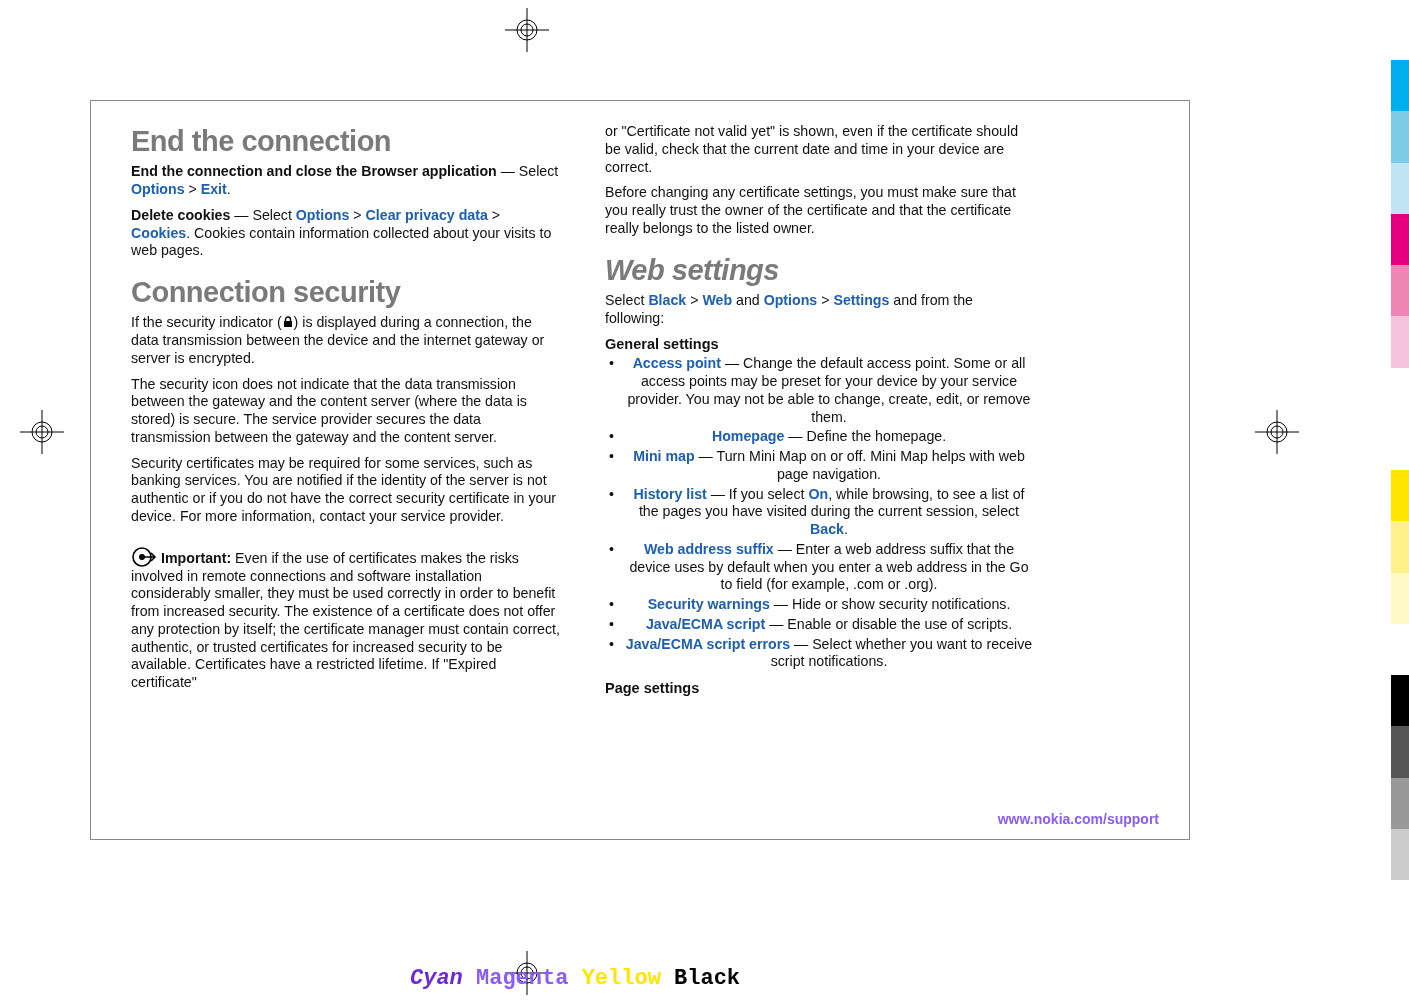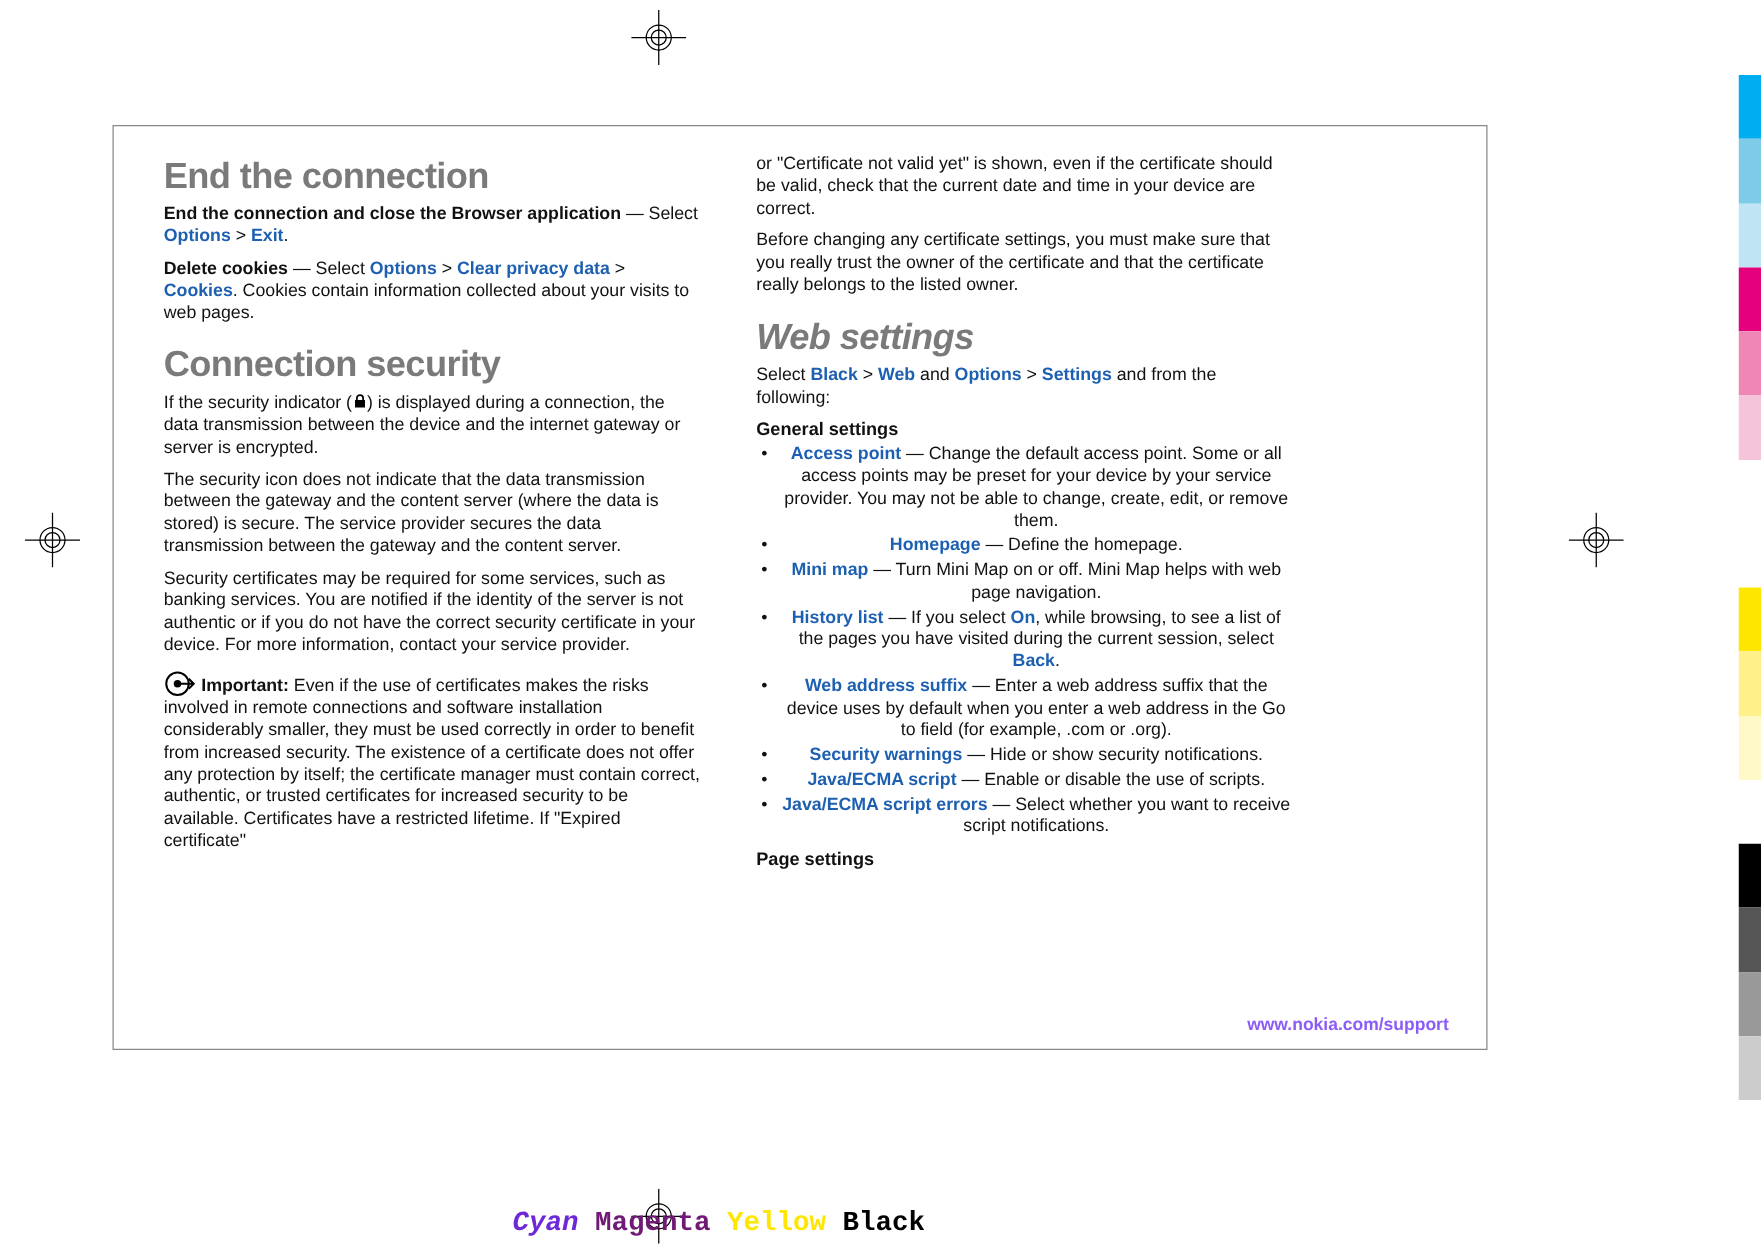--- a/index.html
+++ b/index.html
@@ -104,21 +104,21 @@
   
   .cmyk {
     position: absolute;
     left: 410px;
     bottom: 12px;
     font-size: 22px;
     font-weight: bold;
     font-family: "Courier New", monospace;
   }
   .cmyk .c { color: #6d28d9; font-style: italic; }
-  .cmyk .m { color: #701a75; }
+  .cmyk .m { color: #8b5cf6; }
   .cmyk .y { color: #ffe600; }
   .cmyk .k { color: #000; }
 </style>
 </head>
 <body>
 
 <div class="page">
   <div class="columns">
 
     <div class="col">
@@ -137,21 +137,21 @@
       <p>
         <span>If the security indicator (</span><span class="lock-icon"><svg viewBox="0 0 12 12">
               <rect x="2" y="5" width="8" height="6" fill="#000"></rect>
               <path d="M3.5 5 V3.5 a2.5 2.5 0 0 1 5 0 V5" fill="none" stroke="#000" stroke-width="1.4"></path>
             </svg></span><span>) is displayed during a connection, the data transmission between the device and the internet gateway or server is encrypted.</span>
       </p>
 
       <p>The security icon does not indicate that the data transmission between the gateway and the content server (where the data is stored) is secure. The service provider secures the data transmission between the gateway and the content server.</p>
       <p>Security certificates may be required for some services, such as banking services. You are notified if the identity of the server is not authentic or if you do not have the correct security certificate in your device. For more information, contact your service provider.</p>
 
-      <p style="margin-top:10px;">
+      <p style="margin-top:20px;">
         <span class="important-icon">
           <svg viewBox="0 0 28 22">
               <circle cx="11" cy="11" r="9" fill="none" stroke="#000" stroke-width="1.6"></circle>
               <path d="M11 11 L24 11 M20 7 L24 11 L20 15" fill="none" stroke="#000" stroke-width="1.6"></path>
               <circle cx="11" cy="11" r="3" fill="#000"></circle>
             </svg>
         </span><span class="bold">Important:</span><span>  Even if the use of certificates makes the risks involved in remote connections and software installation considerably smaller, they must be used correctly in order to benefit from increased security. The existence of a certificate does not offer any protection by itself; the certificate manager must contain correct, authentic, or trusted certificates for increased security to be available. Certificates have a restricted lifetime. If "Expired certificate"</span>
       </p>
     </div>
 

